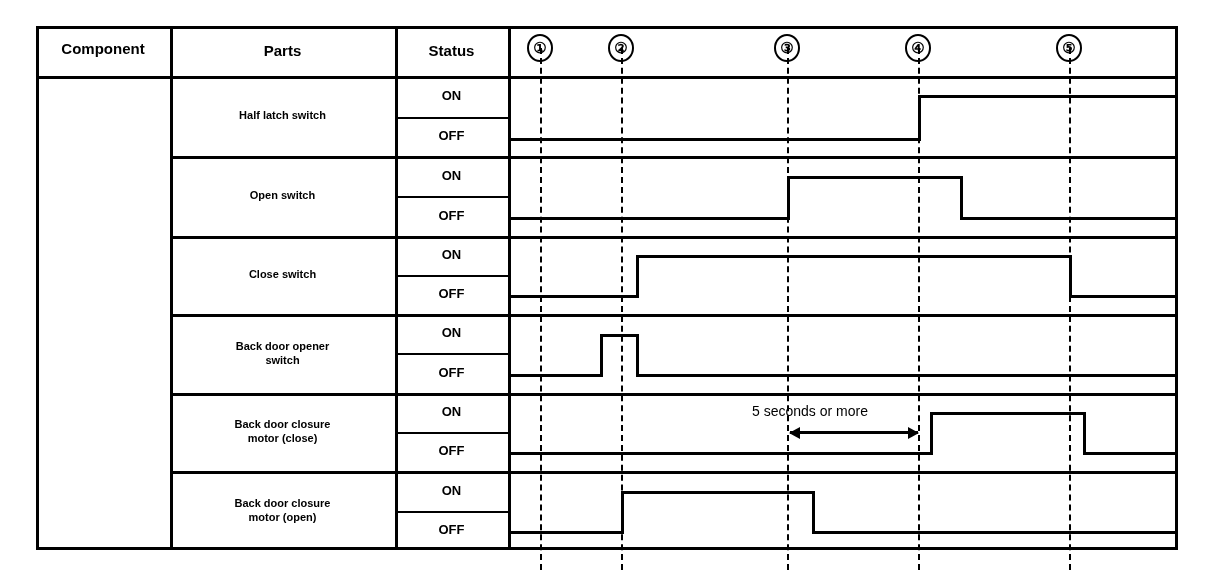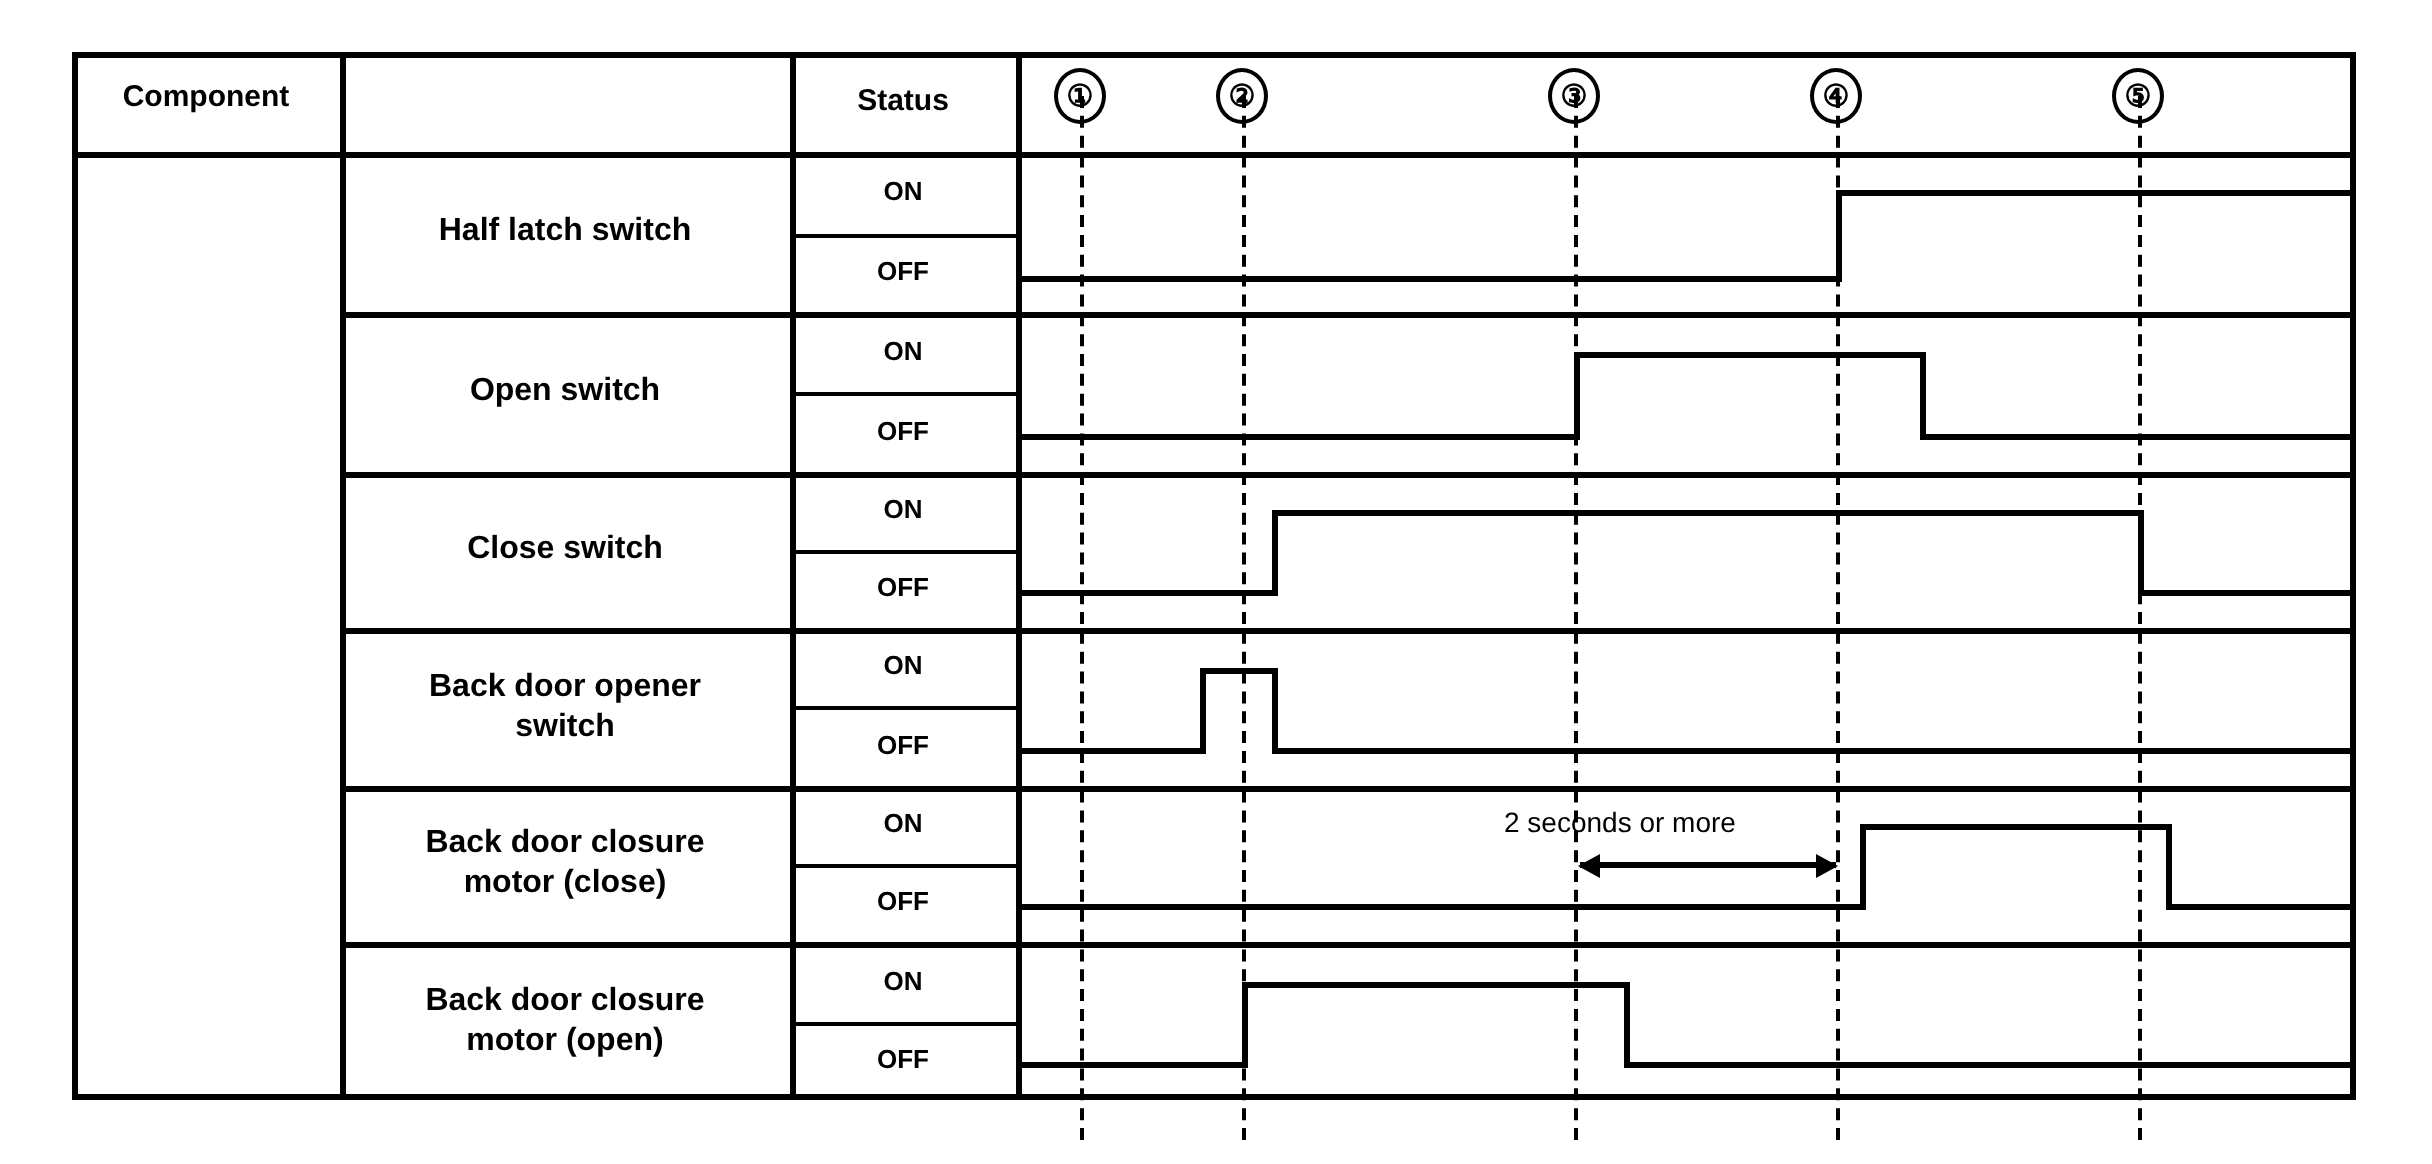--- a/index.html
+++ b/index.html
@@ -49,21 +49,21 @@
     color: #000000;
     text-align: center;
     line-height: 1.15;
   }
   
   .cell {
     position: absolute;
     display: flex;
     align-items: center;
     justify-content: center;
-    font-size: 16px;
+    font-size: 11px;
     font-weight: bold;
     color: #000000;
     text-align: center;
     line-height: 1.25;
     box-sizing: border-box;
     padding: 0 4px;
   }
   .status-cell { font-size: 13px; }
 
   
@@ -141,20 +141,21 @@
   <div class="hline thick" style="left:170px; top:471px; width:1008px;"></div>
 
   <div class="hline" style="left:395px; top:117px; width:113px;"></div>
   <div class="hline" style="left:395px; top:196px; width:113px;"></div>
   <div class="hline" style="left:395px; top:275px; width:113px;"></div>
   <div class="hline" style="left:395px; top:353px; width:113px;"></div>
   <div class="hline" style="left:395px; top:432px; width:113px;"></div>
   <div class="hline" style="left:395px; top:511px; width:113px;"></div>
 
   <div class="hdr-cell" style="left:36px; top:26px; width:134px; height:46px;">Component</div>
+  <div class="hdr-cell" style="left:170px; top:26px; width:225px; height:50px;">Parts</div>
   <div class="hdr-cell" style="left:395px; top:26px; width:113px; height:50px;">Status</div>
 
   <div class="marker" style="left:527px; top:34px;">①</div>
   <div class="marker" style="left:608px; top:34px;">②</div>
   <div class="marker" style="left:774px; top:34px;">③</div>
   <div class="marker" style="left:905px; top:34px;">④</div>
   <div class="marker" style="left:1056px; top:34px;">⑤</div>
 
 
   <div class="cell" style="left:170px; top:76px; width:225px; height:80px; flex-direction:column;">
@@ -219,21 +220,21 @@
   <div class="wave-h" style="left:600px; top:334px; width:39px;"></div>
   <div class="wave-v" style="left:636px; top:334px; height:43px;"></div>
   <div class="wave-h" style="left:636px; top:374px; width:542px;"></div>
 
   <div class="wave-h" style="left:508px; top:452px; width:425px;"></div>
   <div class="wave-v" style="left:930px; top:412px; height:43px;"></div>
   <div class="wave-h" style="left:930px; top:412px; width:156px;"></div>
   <div class="wave-v" style="left:1083px; top:412px; height:43px;"></div>
   <div class="wave-h" style="left:1083px; top:452px; width:95px;"></div>
 
-  <div class="anno-text" style="left:752px; top:403px;">2 seconds or more</div>
+  <div class="anno-text" style="left:752px; top:403px;">5 seconds or more</div>
   <div class="anno-arrow" style="left:790px; top:431px; width:128px;"></div>
   <div class="arrow-head left" style="left:789px; top:427px;"></div>
   <div class="arrow-head right" style="left:908px; top:427px;"></div>
 
   <div class="wave-h" style="left:508px; top:531px; width:116px;"></div>
   <div class="wave-v" style="left:621px; top:491px; height:43px;"></div>
   <div class="wave-h" style="left:621px; top:491px; width:194px;"></div>
   <div class="wave-v" style="left:812px; top:491px; height:43px;"></div>
   <div class="wave-h" style="left:812px; top:531px; width:366px;"></div>
 

